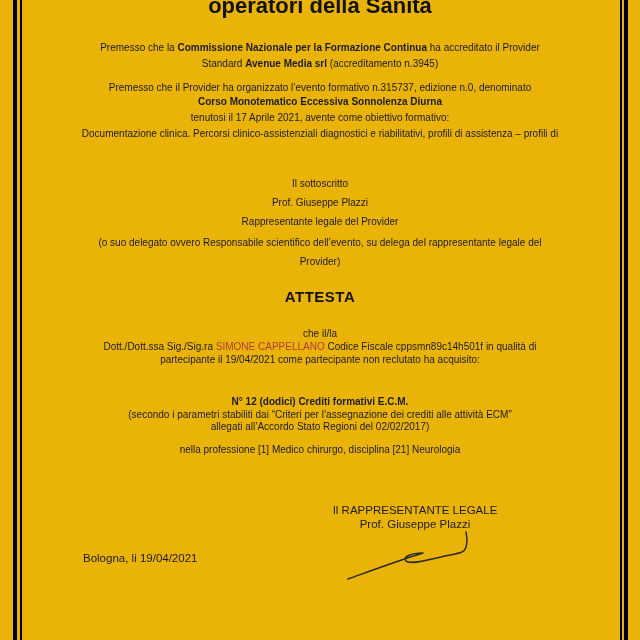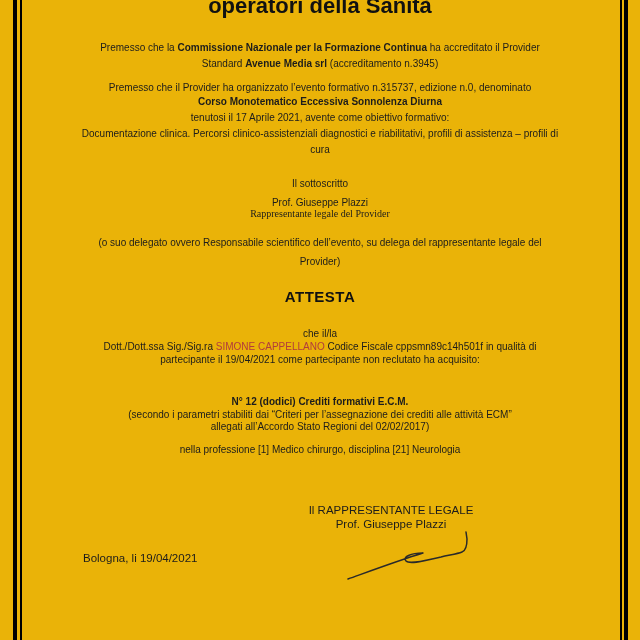--- a/index.html
+++ b/index.html
@@ -26,34 +26,34 @@
   .block .line{white-space:nowrap;}
   .doc-title{
     top:-7px;
     font-size:22px;font-weight:bold;line-height:26px;color:#111;
   }
   .p1{top:40px;line-height:16px;}
   .p2{top:81px;line-height:14px;}
   .p3{top:110px;line-height:16px;}
   .s1{top:177px;}
   .s2{top:196px;}
-  .s3{top:207px;font-family:Liberation Serif, serif;}
+  .s3{top:215px;}
   .delegate{top:233px;line-height:19px;}
   .attesta-heading{top:290px;font-size:15px;font-weight:bold;letter-spacing:0.5px;color:#111;}
   .attesta-par{top:327px;line-height:13px;}
   .credits{top:396px;line-height:12.5px;}
   .profession{top:443px;}
   .bold{font-weight:bold;}
   .red{color:#b23c3c;}
   .place-date{
     position:absolute;left:83px;top:504px;
     font-size:11.5px;white-space:nowrap;margin-top:48px;
   }
   .rep-block{
-    position:absolute;left:286px;top:504px;width:210px;
+    position:absolute;left:310px;top:504px;width:210px;
     text-align:center;font-size:11.5px;line-height:13.5px;
   }
   .rep-block .line{white-space:nowrap;}
   .signature{
     position:absolute;left:345px;top:527px;width:140px;height:56px;
   }
   .signature svg{display:block;width:140px;height:56px;}
 </style>
 </head>
 <body>
@@ -75,21 +75,20 @@
   </div>
 
   <div class="block p2">
     <div class="line">Premesso che il Provider ha organizzato l’evento formativo n.315737, edizione n.0, denominato</div>
     <div class="line bold">Corso Monotematico Eccessiva Sonnolenza Diurna</div>
   </div>
 
   <div class="block p3">
     <div class="line">tenutosi il 17 Aprile 2021, avente come obiettivo formativo:</div>
     <div class="line">Documentazione clinica. Percorsi clinico-assistenziali diagnostici e riabilitativi, profili di assistenza – profili di</div>
-    <div class="line">cura</div>
   </div>
 
   <div class="block s1">
     <div class="line">Il sottoscritto</div>
   </div>
   <div class="block s2">
     <div class="line">Prof. Giuseppe Plazzi</div>
   </div>
   <div class="block s3">
     <div class="line">Rappresentante legale del Provider</div>

